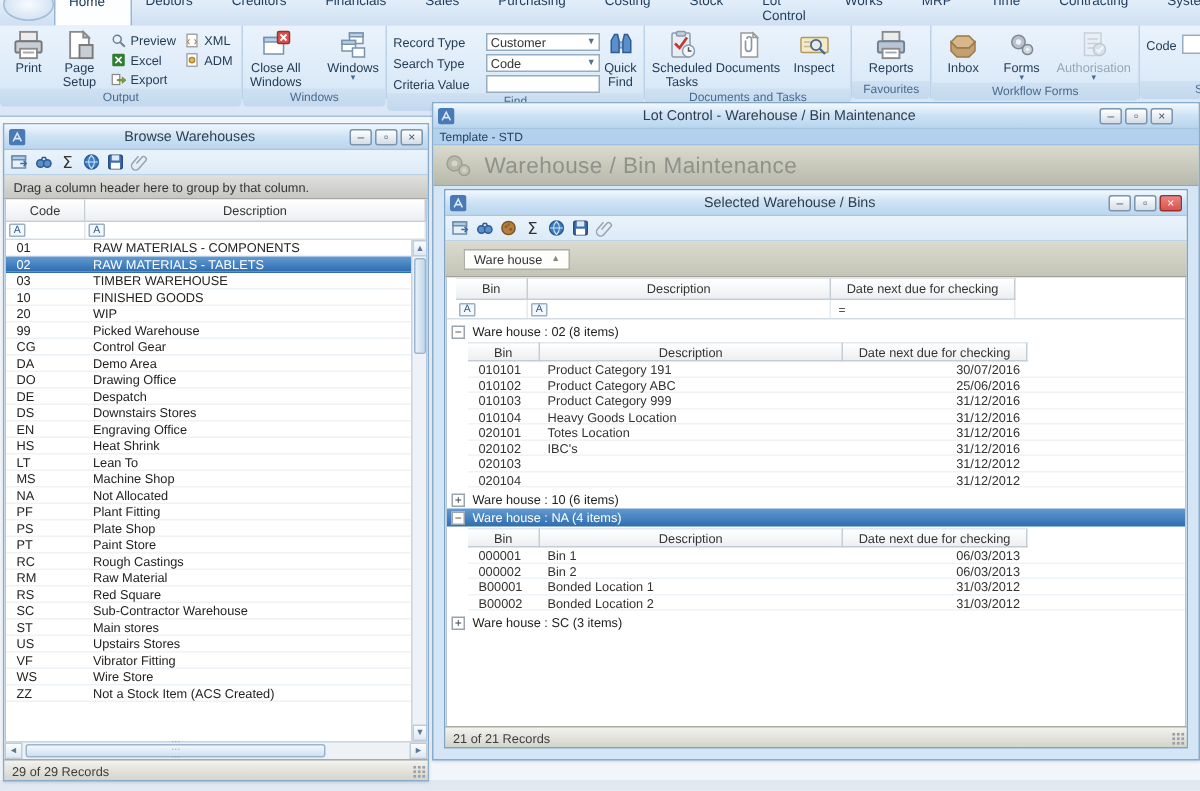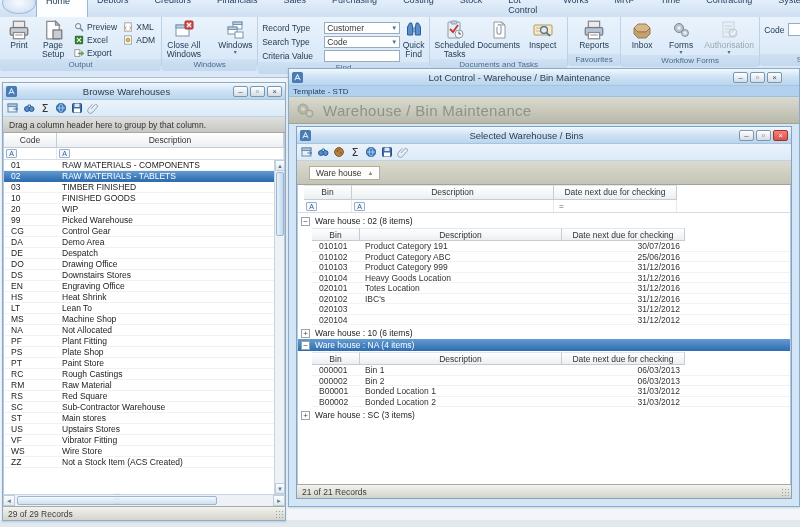--- a/index.html
+++ b/index.html
@@ -414,21 +414,21 @@
         <div class="lrow">
           <span class="c-code">01</span>
           <span class="c-desc">RAW MATERIALS - COMPONENTS</span>
         </div>
         <div class="lrow sel">
           <span class="c-code">02</span>
           <span class="c-desc">RAW MATERIALS - TABLETS</span>
         </div>
         <div class="lrow">
           <span class="c-code">03</span>
-          <span class="c-desc">TIMBER FINISHED</span>
+          <span class="c-desc">TIMBER WAREHOUSE</span>
         </div>
         <div class="lrow">
           <span class="c-code">10</span>
           <span class="c-desc">FINISHED GOODS</span>
         </div>
         <div class="lrow">
           <span class="c-code">20</span>
           <span class="c-desc">WIP</span>
         </div>
         <div class="lrow">
@@ -437,26 +437,26 @@
         </div>
         <div class="lrow">
           <span class="c-code">CG</span>
           <span class="c-desc">Control Gear</span>
         </div>
         <div class="lrow">
           <span class="c-code">DA</span>
           <span class="c-desc">Demo Area</span>
         </div>
         <div class="lrow">
+          <span class="c-code">DO</span>
+          <span class="c-desc">Drawing Office</span>
+        </div>
+        <div class="lrow">
           <span class="c-code">DE</span>
           <span class="c-desc">Despatch</span>
-        </div>
-        <div class="lrow">
-          <span class="c-code">DO</span>
-          <span class="c-desc">Drawing Office</span>
         </div>
         <div class="lrow">
           <span class="c-code">DS</span>
           <span class="c-desc">Downstairs Stores</span>
         </div>
         <div class="lrow">
           <span class="c-code">EN</span>
           <span class="c-desc">Engraving Office</span>
         </div>
         <div class="lrow">

